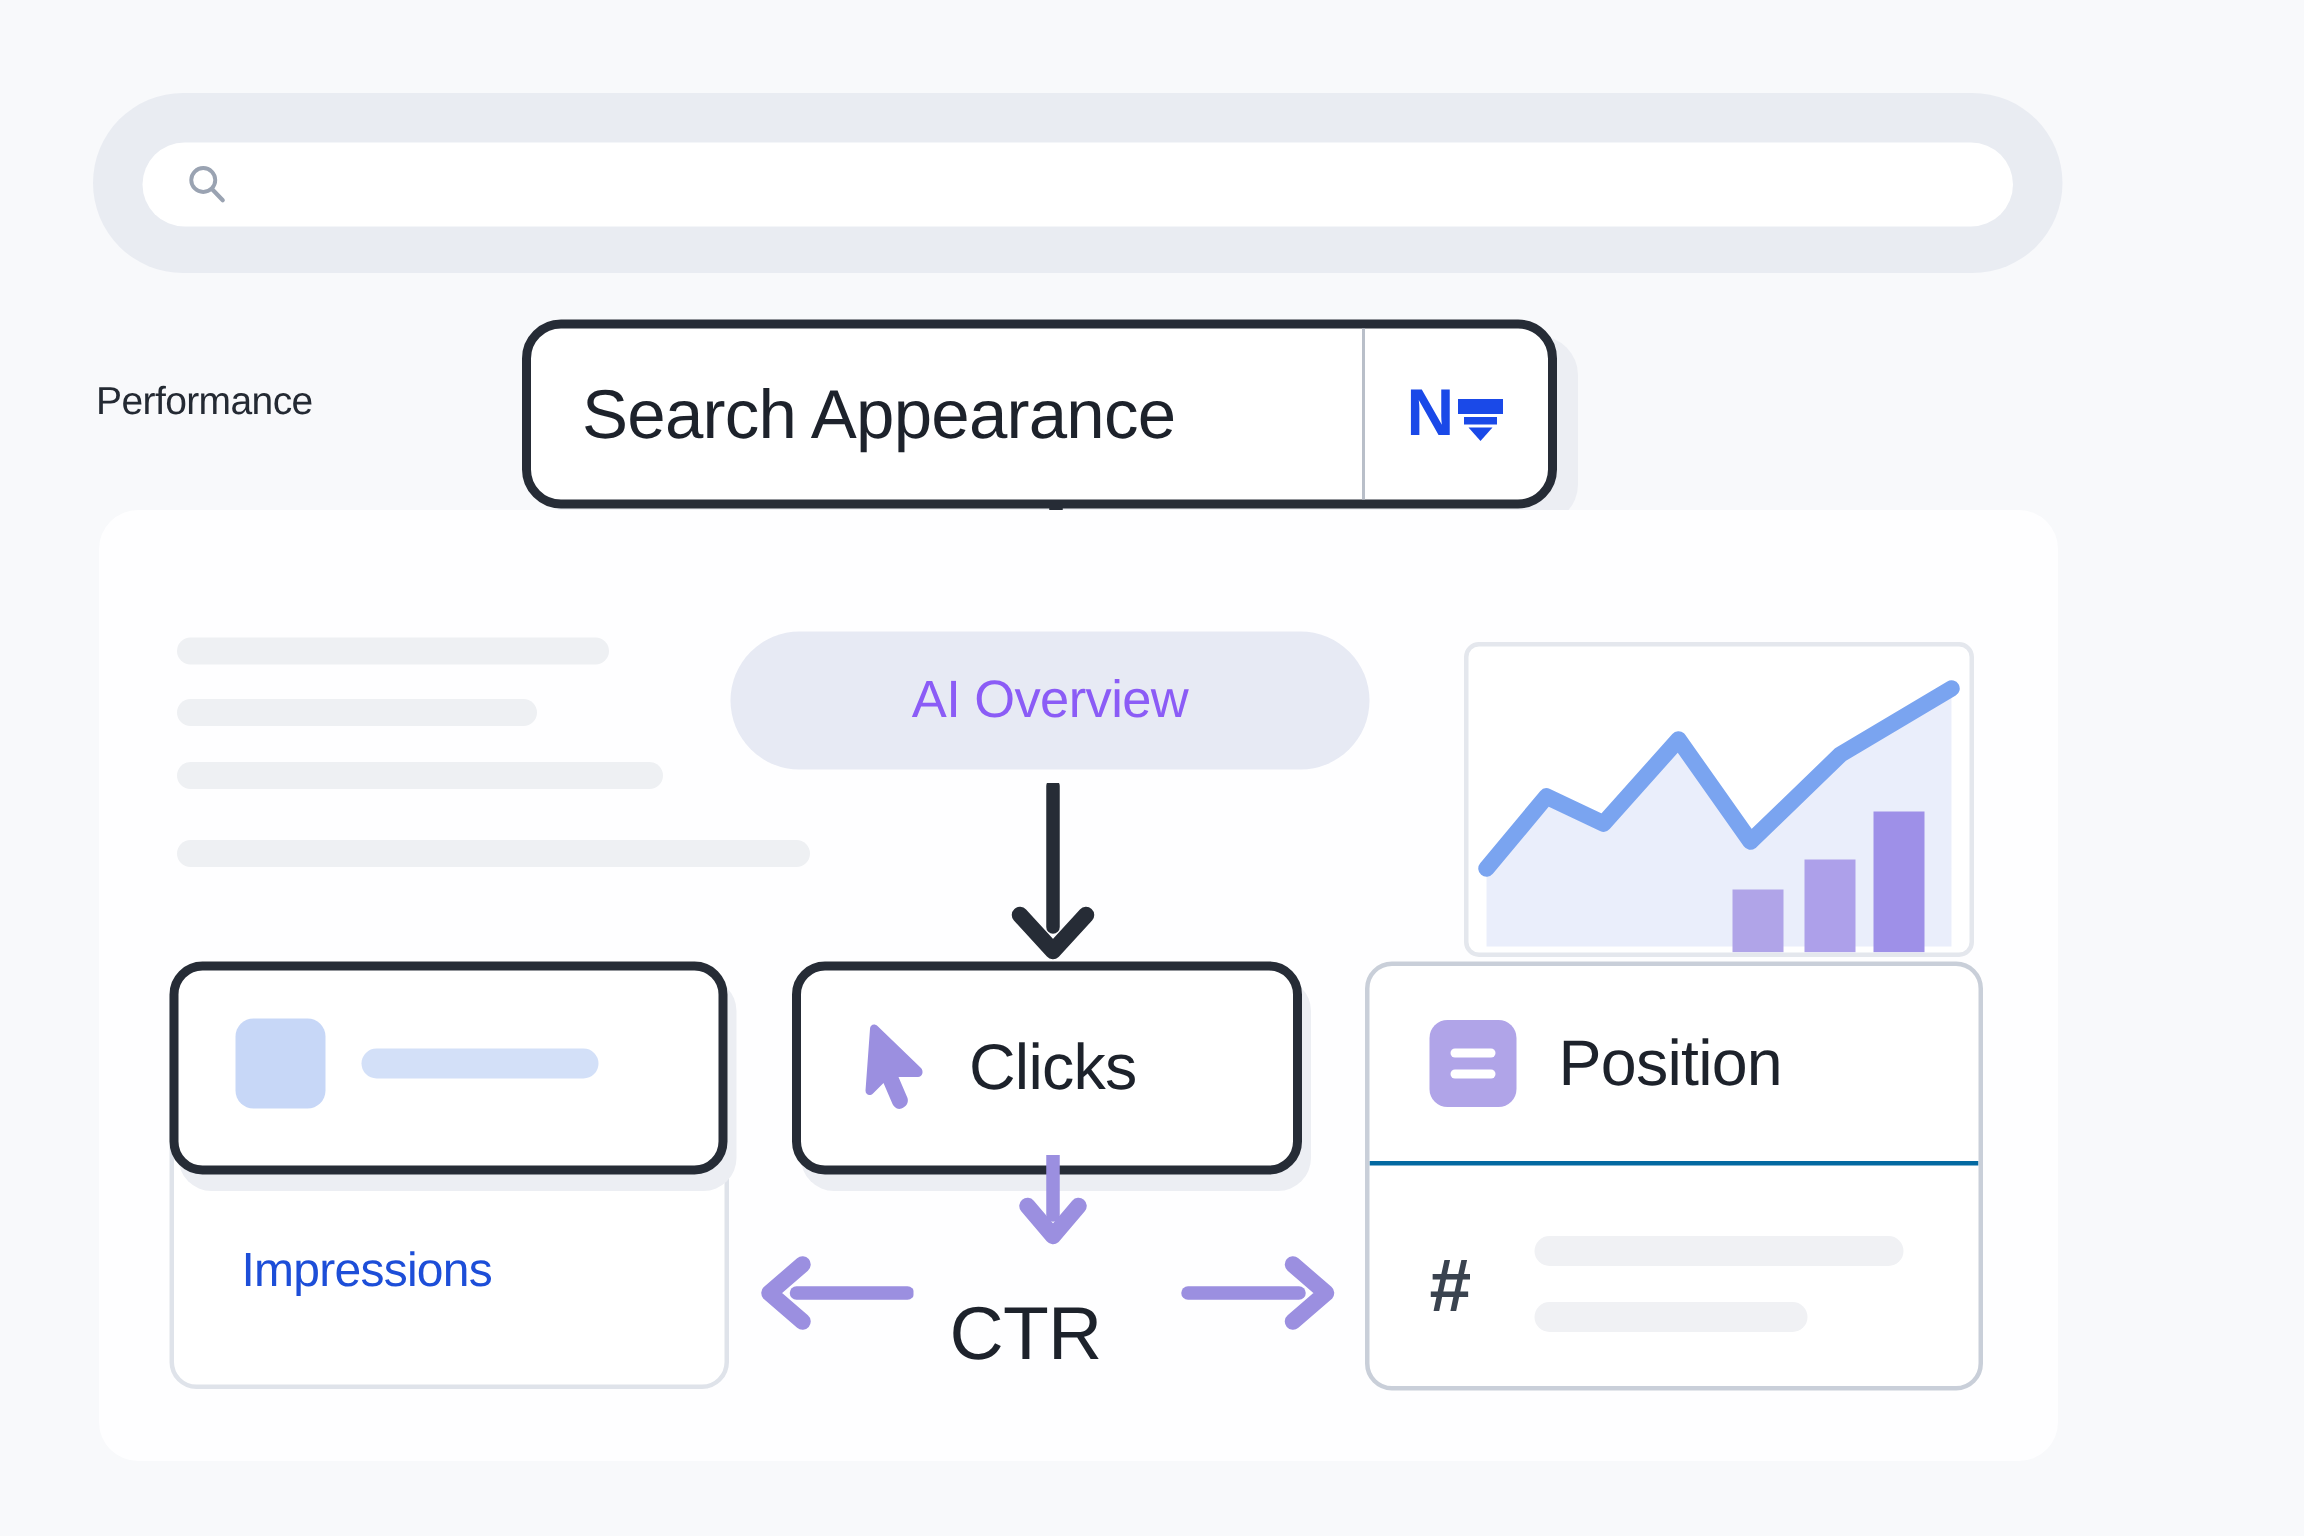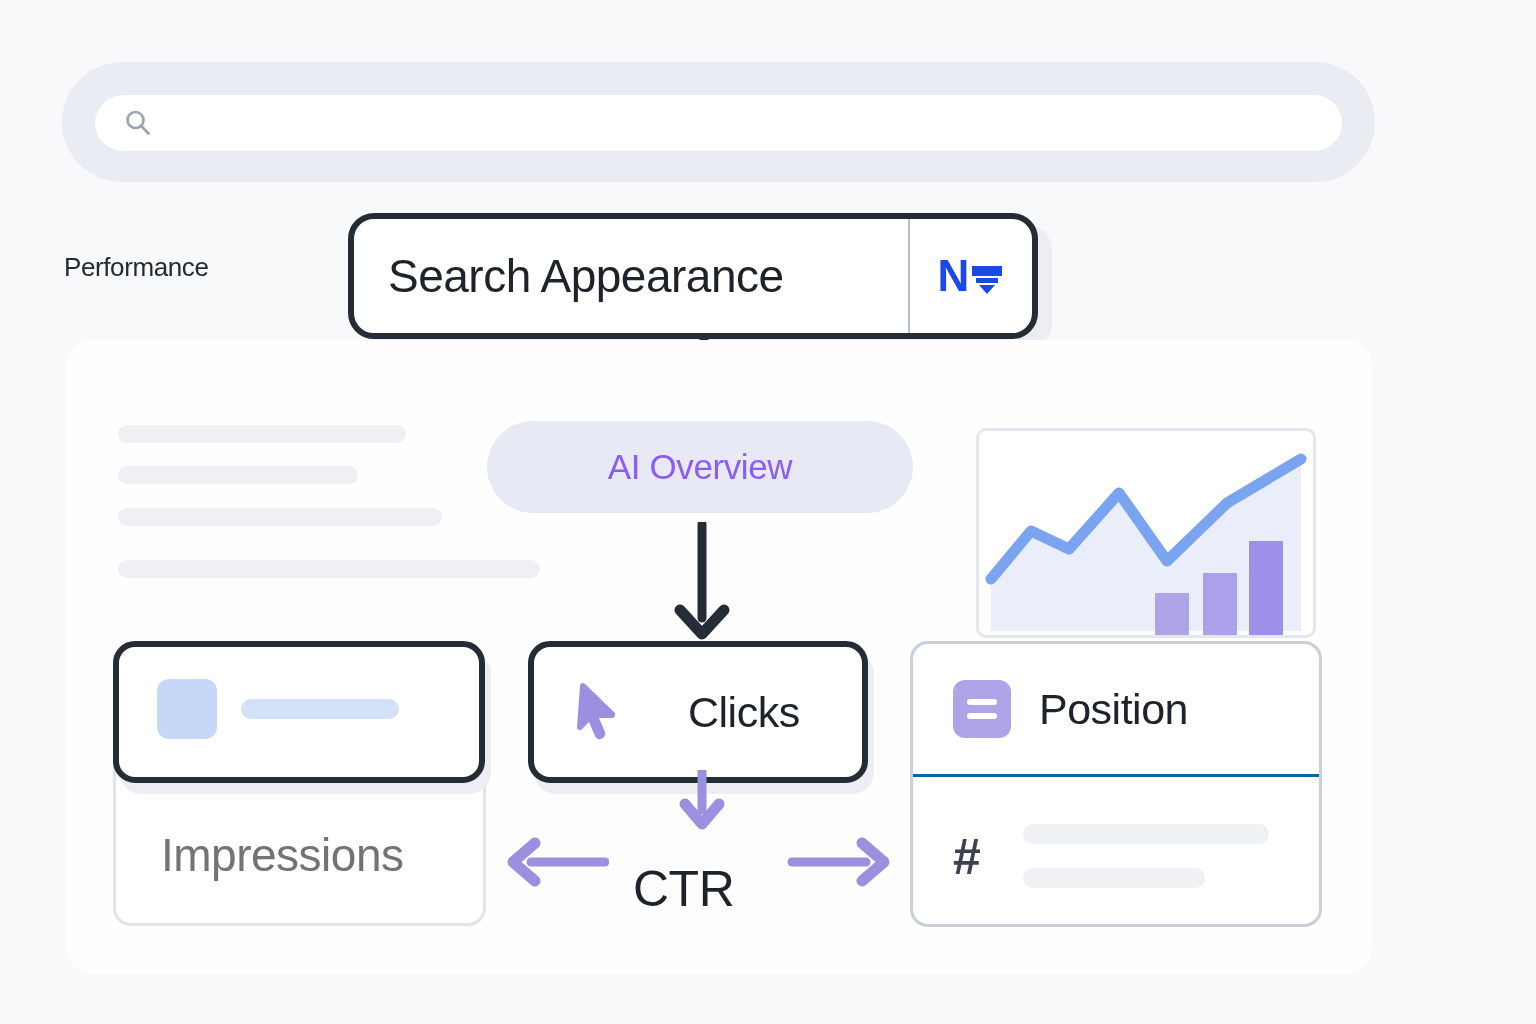--- a/index.html
+++ b/index.html
@@ -149,22 +149,22 @@
     position: absolute;
     left: 113px; top: 647px;
     width: 373px; height: 279px;
     background: #ffffff;
     border: 3px solid #dfe3ea;
     border-radius: 18px;
   }
   #impressions-label {
     position: absolute;
     left: 45px; top: 178px;
-    font-size: 46px;
-    color: #737373;
+    font-size: 32px;
+    color: #1d4ed8;
     letter-spacing: -0.5px;
     text-align: right;
   }
   
   #impressions-highlight-shadow {
     position: absolute;
     left: 119px; top: 652px;
     width: 372px; height: 142px;
     background: #eceef3;
     border-radius: 22px;
@@ -202,21 +202,20 @@
   }
   #clicks-card {
     position: absolute;
     left: 528px; top: 641px;
     width: 340px; height: 142px;
     background: #ffffff;
     border: 6px solid #262c36;
     border-radius: 22px;
     display: flex;
     align-items: center;
-    gap: 42px;
   }
   #clicks-cursor-icon { margin-left: 38px; }
   #clicks-label {
     margin-left: 26px;
     font-size: 43px;
     color: #1d222b;
     letter-spacing: -0.5px;
   }
 
   

